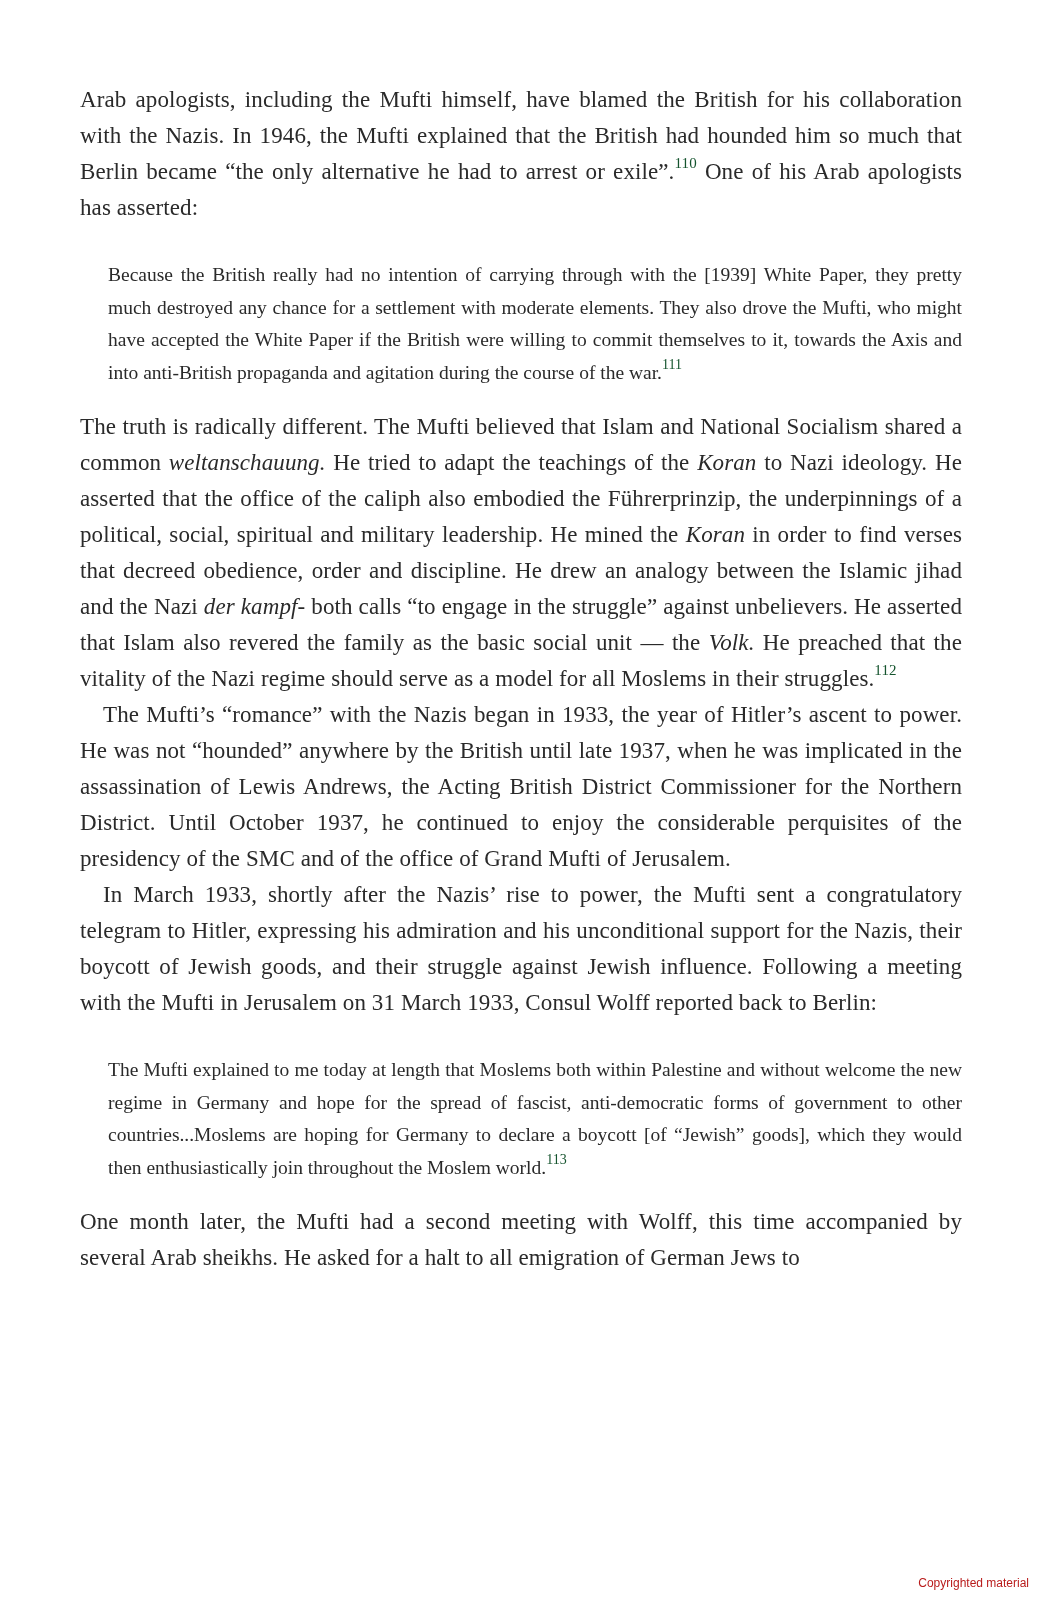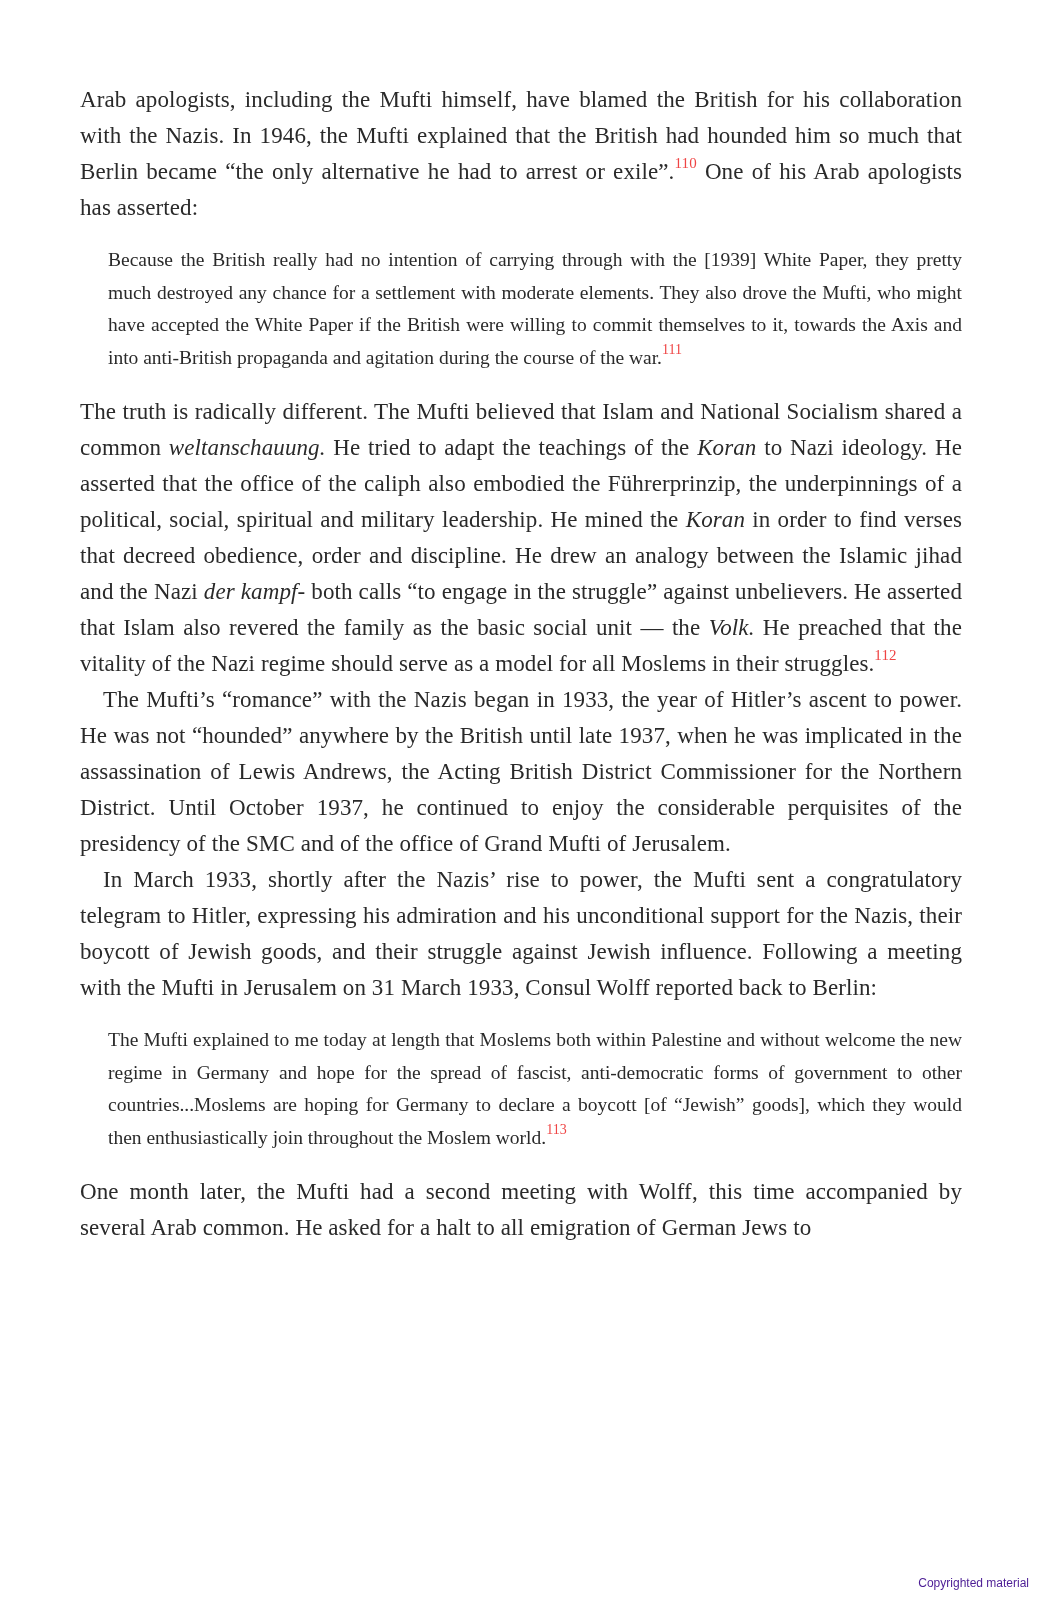--- a/index.html
+++ b/index.html
@@ -23,47 +23,47 @@
     }
     .para {
       font-size: 23px;
       line-height: 36px;
       text-align: justify;
       margin: 0;
       letter-spacing: 0.1px;
     }
     .para.indent { text-indent: 23px; }
     .blockquote {
-      margin: 0 0 0 28px;
+      margin: 15px 0 0 28px;
       width: 854px;
       font-size: 19.5px;
       line-height: 32.5px;
       text-align: justify;
       letter-spacing: 0px;
     }
     sup.fn {
-      color: #ef4444;
+      color: #14532d;
       font-size: 15px;
       line-height: 0;
       vertical-align: super;
       position: relative;
       top: -2px;
       cursor: pointer;
     }
     .blockquote sup.fn { font-size: 14px; }
     em { }
     .gap-before-quote { height: 18px; }
     .gap-after-quote { height: 20px; }
     .watermark {
       position: absolute;
       right: 34px;
       bottom: 10px;
       font-family: "Liberation Sans", "DejaVu Sans", sans-serif;
       font-size: 12px;
-      color: #4c1d95;
+      color: #b91c1c;
     }
   </style>
 </head>
 <body>
 
 <div class="page">
 
   <p class="para"><span>Arab apologists, including the Mufti himself, have blamed the British for his collaboration with the Nazis. In 1946, the Mufti explained that the British had hounded him so much that Berlin became “the only alternative he had to arrest or exile”.</span><sup class="fn">110</sup><span> One of his Arab apologists has asserted:</span></p>
 
   <div class="gap-before-quote"></div>
@@ -77,17 +77,17 @@
   <p class="para indent">The Mufti’s “romance” with the Nazis began in 1933, the year of Hitler’s ascent to power. He was not “hounded” anywhere by the British until late 1937, when he was implicated in the assassination of Lewis Andrews, the Acting British District Commissioner for the Northern District. Until October 1937, he continued to enjoy the considerable perquisites of the presidency of the SMC and of the office of Grand Mufti of Jerusalem.</p>
 
   <p class="para indent">In March 1933, shortly after the Nazis’ rise to power, the Mufti sent a congratulatory telegram to Hitler, expressing his admiration and his unconditional support for the Nazis, their boycott of Jewish goods, and their struggle against Jewish influence. Following a meeting with the Mufti in Jerusalem on 31 March 1933, Consul Wolff reported back to Berlin:</p>
 
   <div class="gap-before-quote"></div>
 
   <p class="blockquote"><span>The Mufti explained to me today at length that Moslems both within Palestine and without welcome the new regime in Germany and hope for the spread of fascist, anti-democratic forms of government to other countries...Moslems are hoping for Germany to declare a boycott [of “Jewish” goods], which they would then enthusiastically join throughout the Moslem world.</span><sup class="fn">113</sup></p>
 
   <div class="gap-after-quote"></div>
 
-  <p class="para">One month later, the Mufti had a second meeting with Wolff, this time accompanied by several Arab common. He asked for a halt to all emigration of German Jews to</p>
+  <p class="para">One month later, the Mufti had a second meeting with Wolff, this time accompanied by several Arab sheikhs. He asked for a halt to all emigration of German Jews to</p>
 
 </div>
 
 <div class="watermark">Copyrighted material</div>
 
 </body></html>

